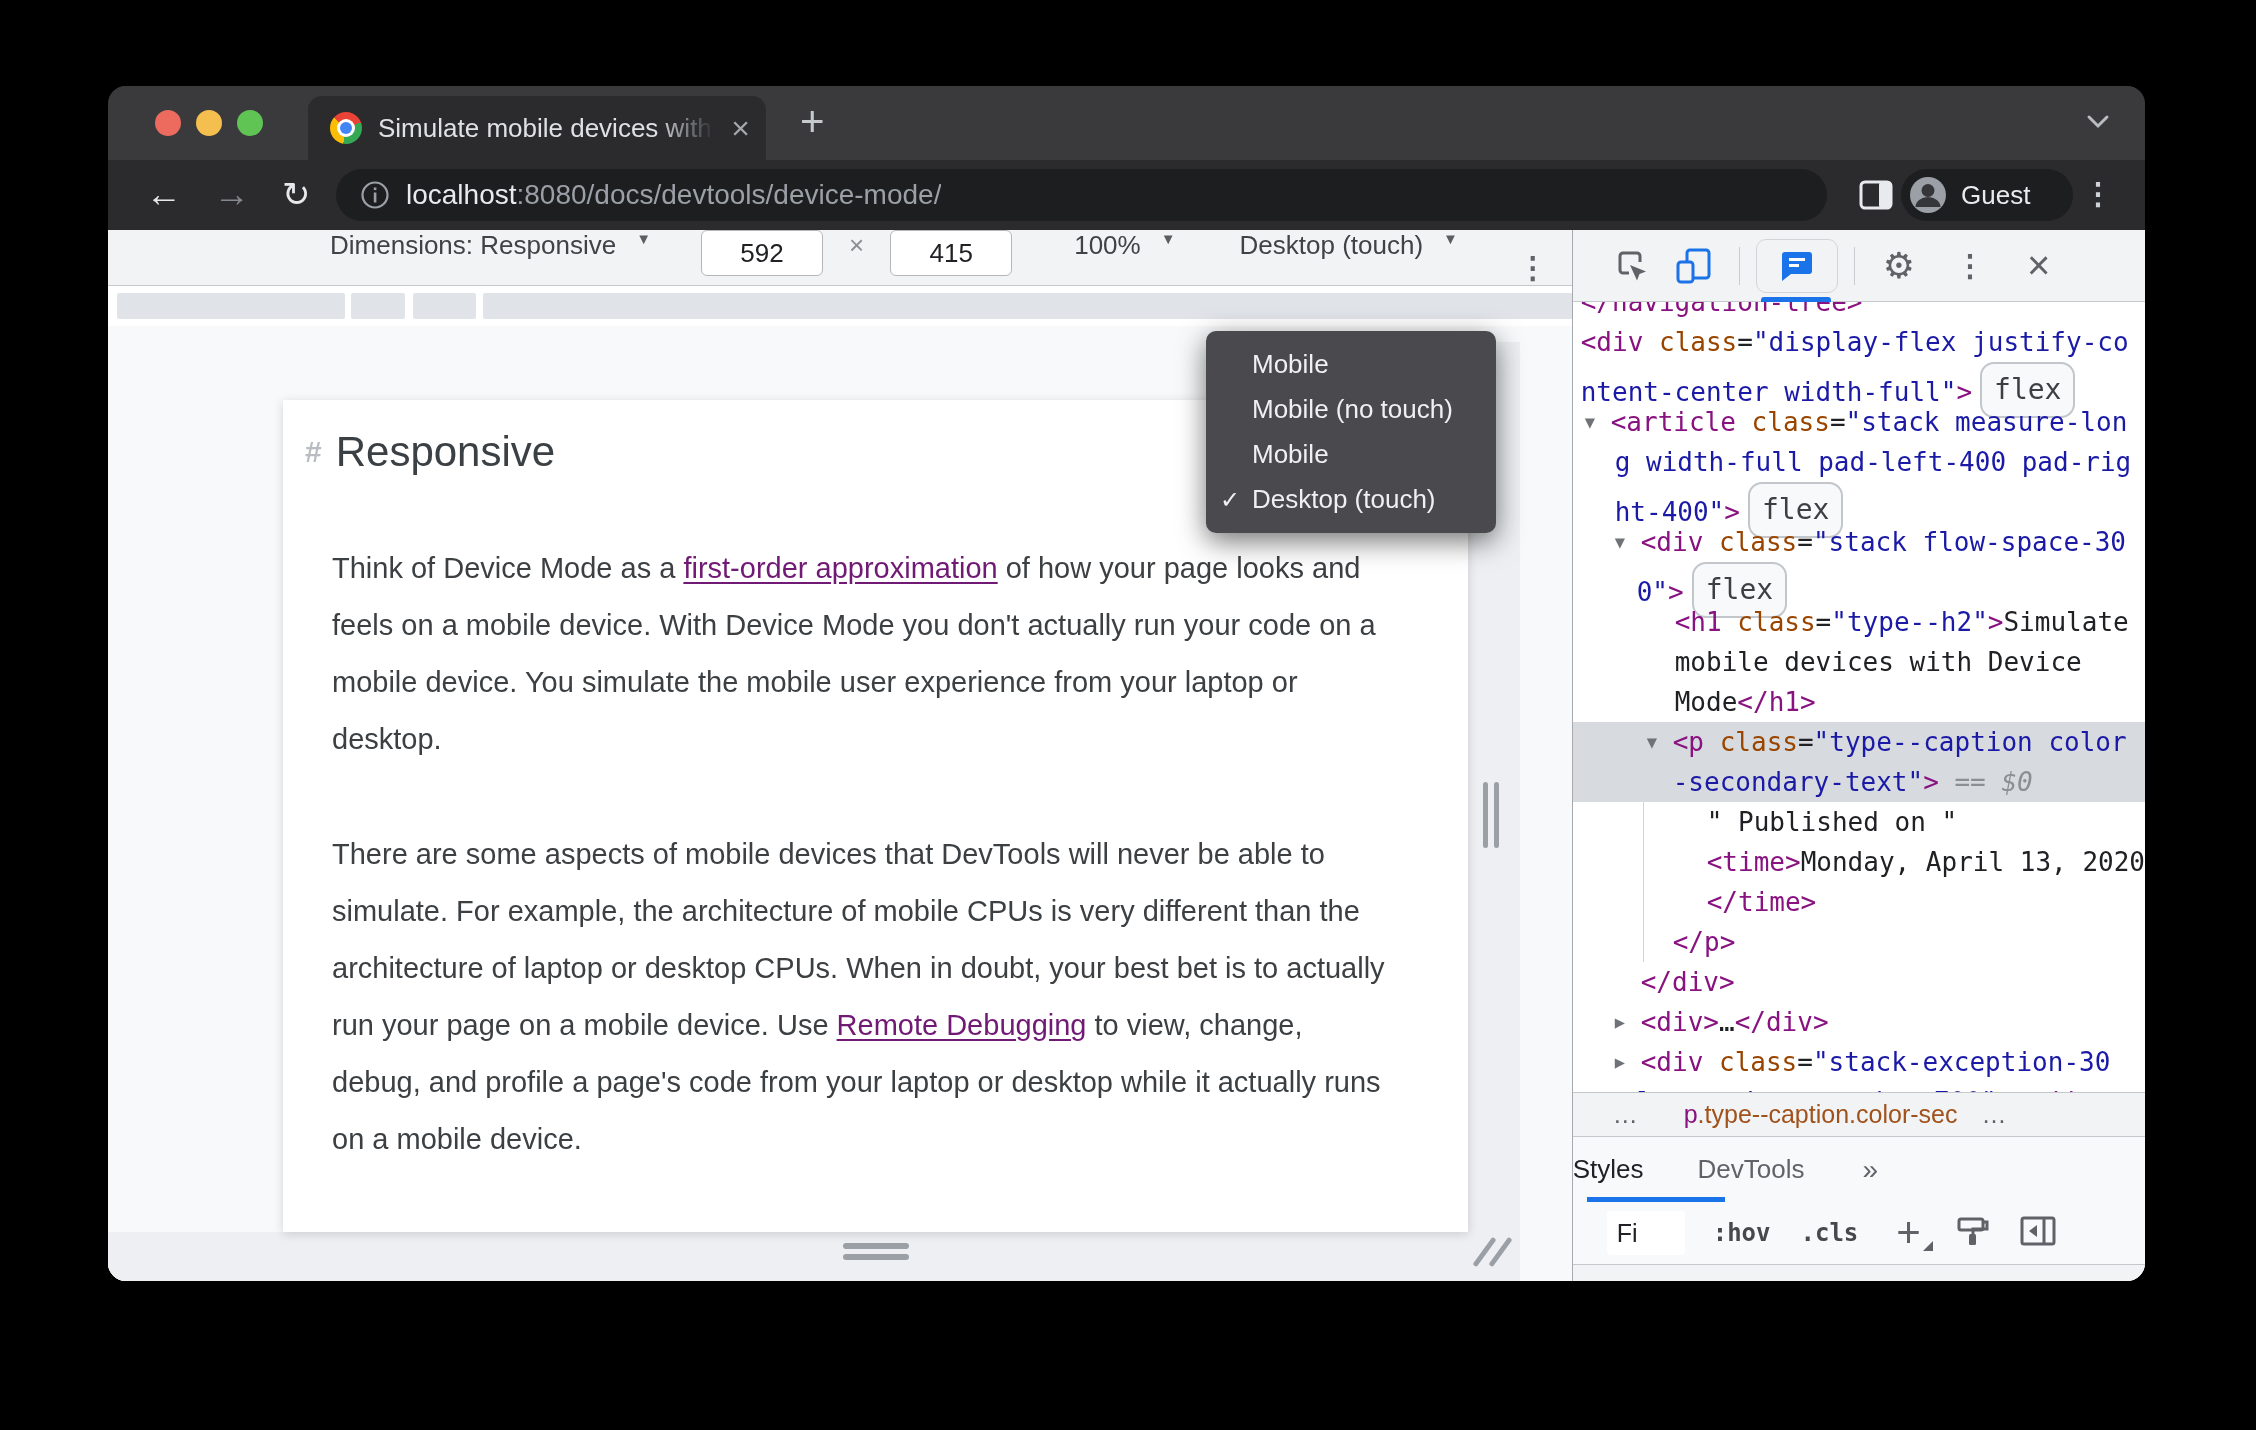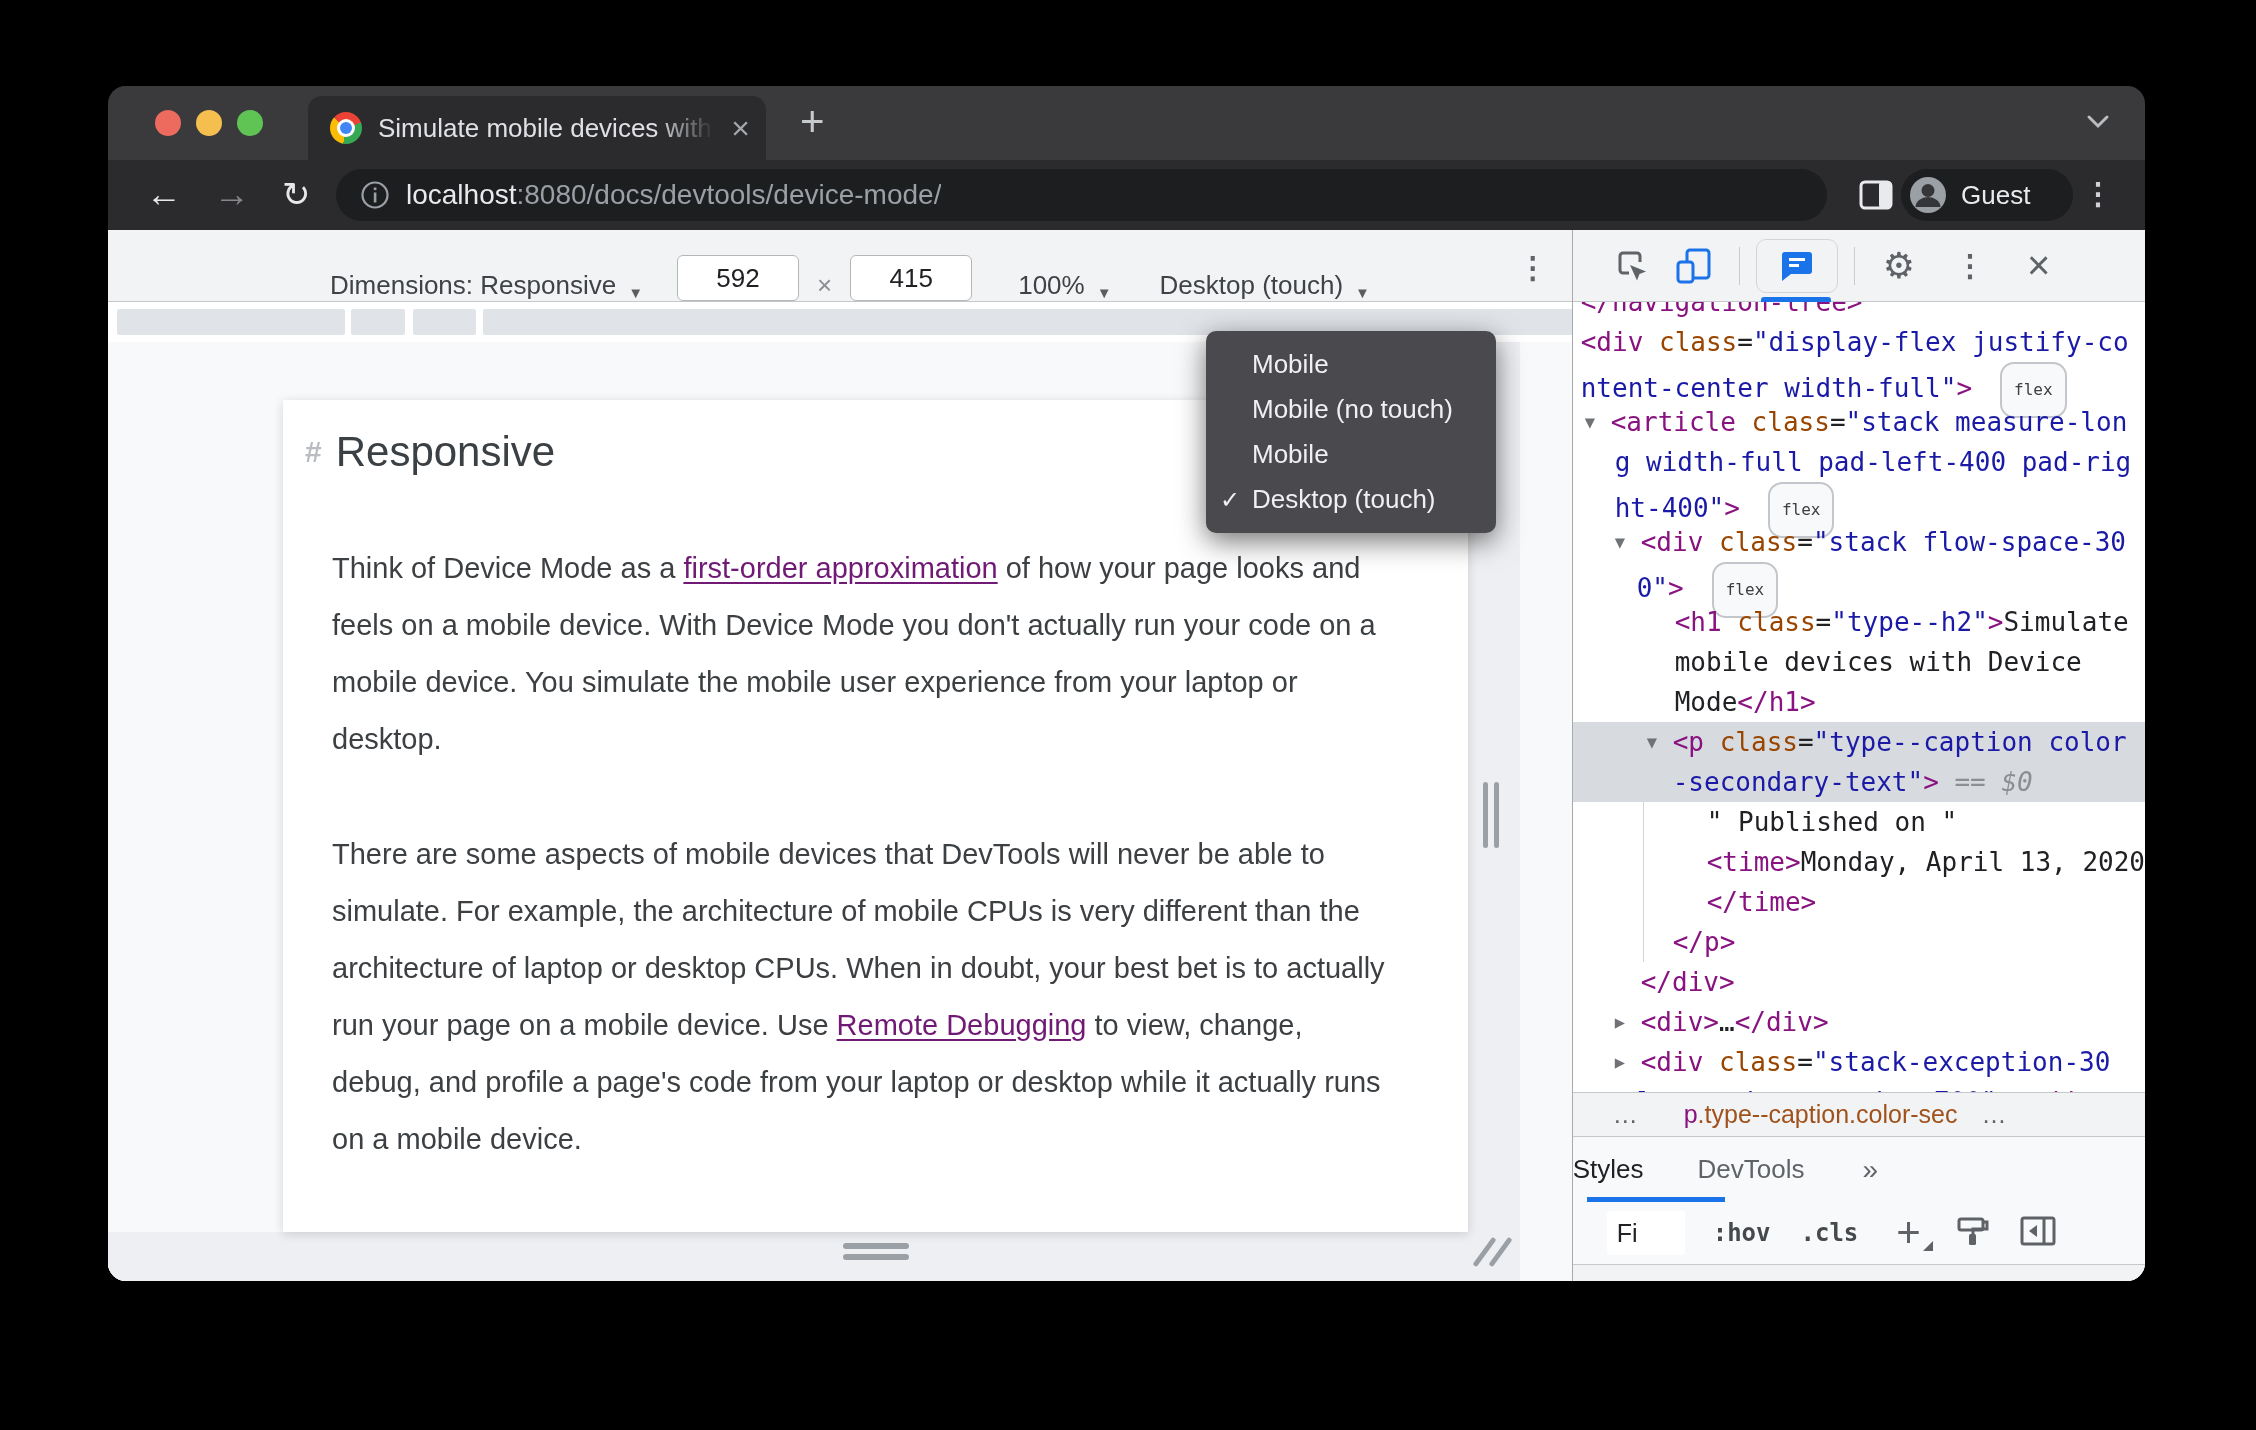--- a/index.html
+++ b/index.html
@@ -43,22 +43,22 @@
   .sidepanel { position:absolute; right:252px; top:20px; }
   .guest-pill { position:absolute; right:72px; top:9px; width:172px; height:52px; border-radius:26px;
     background:#1d1e20; display:flex; align-items:center; padding:0 8px; }
   .guest-label { color:#e8eaed; font-size:26px; margin-left:14px; }
   .kebab { font-size:30px; color:#cfd2d6; font-weight:bold; letter-spacing:0; }
   .btoolbar .kebab { position:absolute; right:32px; top:16px; }
   
   .content { position:absolute; left:0; top:144px; right:0; bottom:0; display:flex; }
   .left-pane { width:1518px; position:relative; background:#f8f9fa; }
   
-  .dev-toolbar { height:72px; background:#f2f3f4; border-bottom:1px solid #c6c9cc;
-    display:flex; align-items:flex-end; font-size:26px; color:#3f4246; padding-left:222px; position:relative; }
+  .dev-toolbar { height:56px; background:#f2f3f4; border-bottom:1px solid #c6c9cc;
+    display:flex; align-items:flex-start; font-size:26px; color:#3f4246; padding-left:222px; position:relative;gap:8px; }
   .dd-tri { font-size:15px; color:#5b5e61; margin-left:12px; }
   .dim-input { width:122px; height:46px; border:1.5px solid #b4b7ba; border-radius:6px; background:#fff;
     font-size:26px; text-align:center; color:#202124; font-family:"Liberation Sans",sans-serif; }
   .dim-x { color:#8b8e92; font-size:26px; margin:0 18px; }
   .dt-gap1 { width:34px; } .dt-gap2 { width:46px; } .dt-gap3 { width:48px; }
   .dev-toolbar .kebab { position:absolute; right:24px; top:20px; color:#5f6368; }
   
   .ruler { height:40px; background:#fff; position:relative; }
   .seg { position:absolute; top:7px; height:26px; background:#e0e3e8; border-radius:2px; }
   
@@ -103,22 +103,22 @@
   .dom-tree { flex:1; overflow:hidden; background:#fff; font-family:"DejaVu Sans Mono",monospace;
     font-size:26px; padding-top:2px; position:relative; }
   .tline { height:40px; line-height:40px; white-space:nowrap; position:relative; }
   .tline.clip { margin-top:-22px; }
   .tline.sel { background:#d7dade; }
   .tline.g::before { content:""; position:absolute; left:70px; top:0; bottom:0; width:1px; background:#d3d5d8; }
   .arrow { position:absolute; top:0; font-size:17px; color:#6f7276; }
   .tk-tag { color:#881280; } .tk-at { color:#994500; } .tk-va { color:#1a1aa6; }
   .tk-pl, .tk-pu { color:#202124; }
   .tk-gr { color:#8b8f94; } .tk-gi { color:#8b8f94; font-style:italic; }
-  .tk-bd { display:inline-block; margin-left:28px; padding:12px 12px; border:2px solid #c3c7cb; border-radius:14px;
-    font-size:16px; line-height:28px; color:#3c4043; background:#f8f9fa; vertical-align:2px; }
+  .tk-bd { display:inline-block; margin-left:8px; padding:12px 12px; border:2px solid #c3c7cb; border-radius:14px;
+    font-size:28px; line-height:28px; color:#3c4043; background:#f8f9fa; vertical-align:2px; }
   
   .crumbs { height:44px; flex:none; background:#f2f3f4; border-top:1px solid #c6c9cc;
     display:flex; align-items:center; font-size:25px; padding-left:40px; }
   .crumb-dots { color:#5f6368; letter-spacing:2px; }
   .crumb-sel { margin-left:44px; white-space:nowrap; }
   .crumb-sel .ctag { color:#881280; } .crumb-sel .ccls { color:#a0521c; }
   .crumbs .dots2 { margin-left:24px; }
   .style-tabs { height:66px; flex:none; background:#f8f9fa; border-top:1px solid #c6c9cc;
     display:flex; align-items:center; font-size:26px; position:relative; }
   .tab-styles { color:#202124; }

